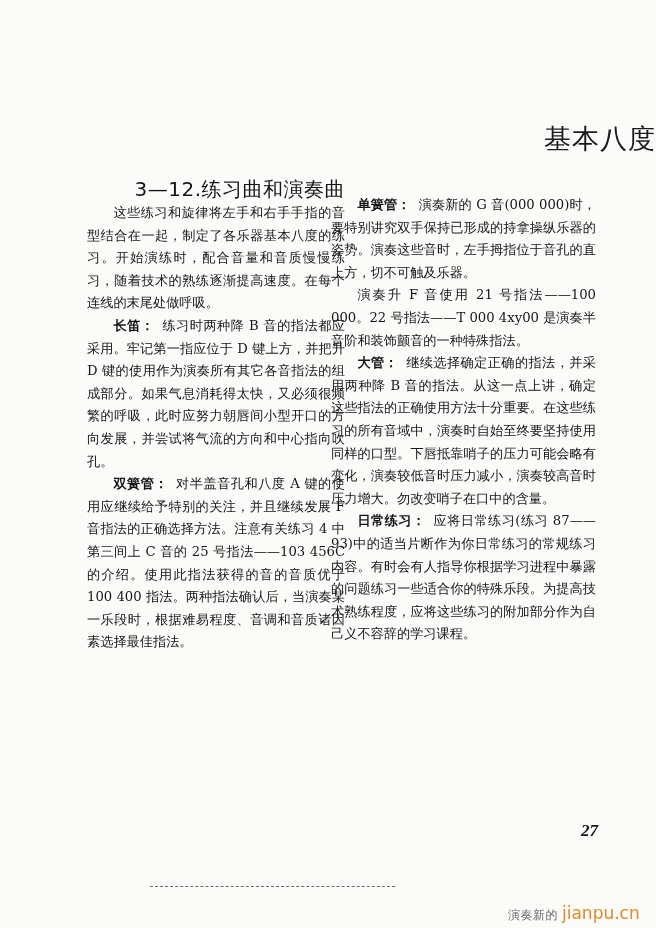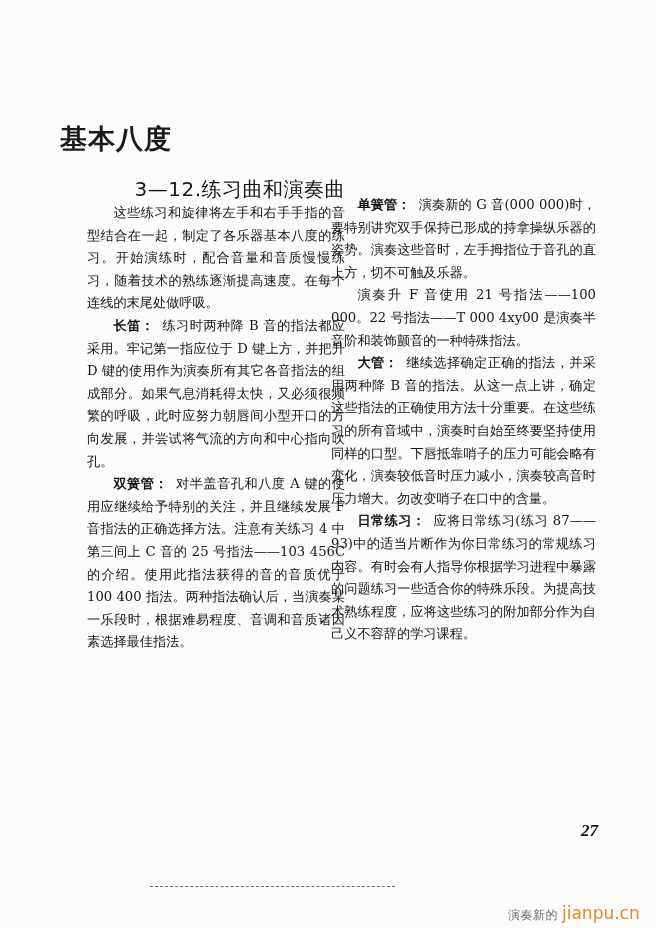--- a/index.html
+++ b/index.html
@@ -13,25 +13,25 @@
       position: relative;
       overflow: hidden;
       font-family: "DejaVu Serif", "Liberation Serif", serif;
       color: #151515;
     }
     .page-title {
       position: absolute;
       top: 103px;
       left: 0;
       width: 100%;
-      text-align: left;
+      text-align: right;
       padding-left: 60px;
       box-sizing: border-box;
       font-size: 27px;
-      font-weight: bold;
+      font-weight: normal;
       letter-spacing: 1px;
       color: #1a1a1a;
     }
     .column {
       position: absolute;
       top: 178px;
       font-size: 13.2px;
       line-height: 22.6px;
       text-align: justify;
     }

